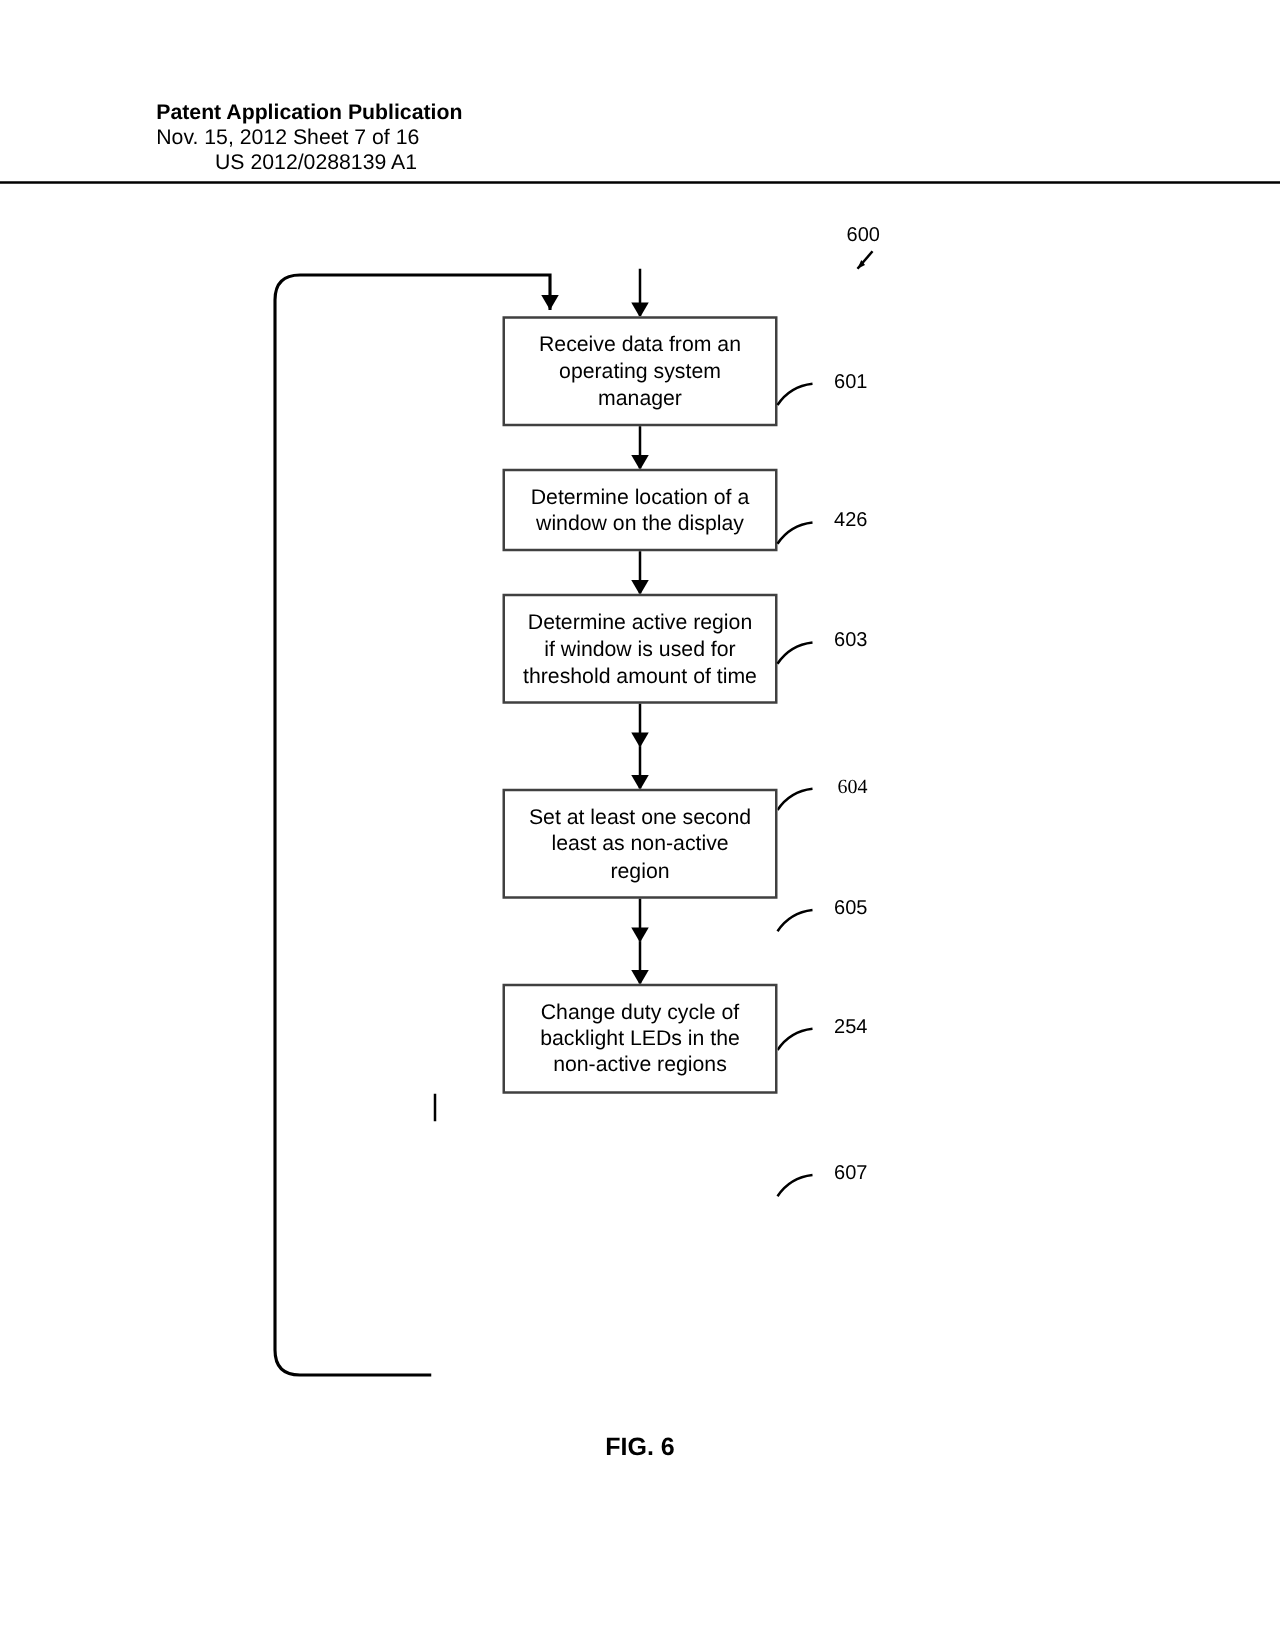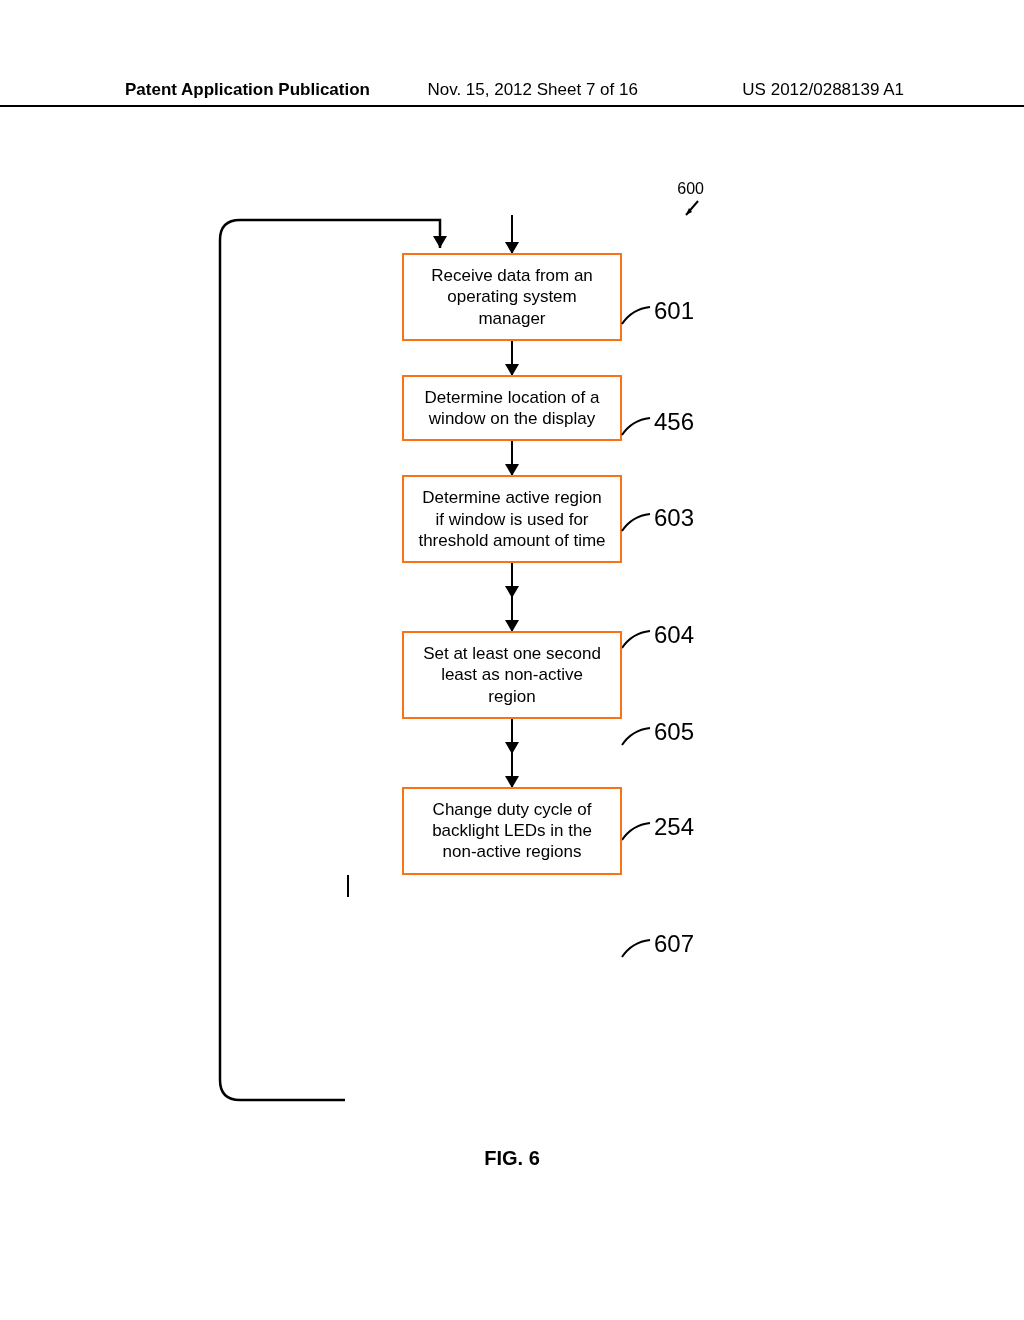--- a/index.html
+++ b/index.html
@@ -20,20 +20,21 @@
       left: 0;
       width: 100%;
       border-bottom: 2px solid black;
       padding-bottom: 5px;
     }
     .header-row {
       display: flex;
       justify-content: space-between;
       padding: 0 120px 0 125px;
       font-size: 17px;
+      flex-direction: column;
     }
     .header-left {
       font-weight: bold;
     }
     .header-center {
       font-weight: normal;
     }
     .header-right {
       font-weight: normal;
       margin-left: 47px;
@@ -60,21 +61,21 @@
     }
     .flow-container {
       position: absolute;
       top: 45px;
       left: 50%;
       transform: translateX(-50%);
       width: 520px;
     }
     .flow-box {
       width: 220px;
-      border: 2px solid #f97316;
+      border: 2px solid #404040;
       padding: 10px 12px;
       text-align: center;
       font-size: 17px;
       line-height: 1.25;
       background: white;
       position: relative;
       margin: 0 auto;
     }
     .connector {
       width: 2px;
@@ -89,21 +90,21 @@
       left: 50%;
       transform: translateX(-50%);
       width: 0;
       height: 0;
       border-left: 7px solid transparent;
       border-right: 7px solid transparent;
       border-top: 12px solid black;
     }
     .ref-label {
       position: absolute;
-      font-size: 24px;
+      font-size: 16px;
       font-weight: normal;
     }
     .ref-curve {
       position: absolute;
       width: 35px;
       height: 25px;
     }
     .loop-path {
       position: absolute;
     }
@@ -157,42 +158,42 @@
     <div class="connector" style="height:34px;">
       <div class="arrowhead"></div>
     </div>
 
     <div class="flow-box">
       <span>Determine location of a window on the display</span>
     </div>
     <svg class="ref-curve" style="top:200px; right:117px;" viewBox="0 0 35 25">
         <path d="M 2 20 Q 12 5 30 3" stroke="black" stroke-width="2" fill="none"></path>
       </svg>
-    <span class="ref-label" style="top:193px; right:78px;">456</span>
+    <span class="ref-label" style="top:193px; right:78px;">426</span>
 
     <div class="connector" style="height:34px;">
       <div class="arrowhead"></div>
     </div>
 
     <div class="flow-box">
       <span>Determine active region if window is used for threshold amount of time</span>
     </div>
     <svg class="ref-curve" style="top:296px; right:117px;" viewBox="0 0 35 25">
         <path d="M 2 20 Q 12 5 30 3" stroke="black" stroke-width="2" fill="none"></path>
       </svg>
     <span class="ref-label" style="top:289px; right:78px;">603</span>
 
     <div class="connector" style="height:34px;">
       <div class="arrowhead"></div>
     </div>
 
     <svg class="ref-curve" style="top:413px; right:117px;" viewBox="0 0 35 25">
         <path d="M 2 20 Q 12 5 30 3" stroke="black" stroke-width="2" fill="none"></path>
       </svg>
-    <span class="ref-label" style="top:406px; right:78px;">604</span>
+    <span class="ref-label" style="top:406px; right:78px;font-family:Liberation Serif, serif;">604</span>
 
     <div class="connector" style="height:34px;">
       <div class="arrowhead"></div>
     </div>
 
     <div class="flow-box">
       <span>Set at least one second least as non-active region</span>
     </div>
     <svg class="ref-curve" style="top:510px; right:117px;" viewBox="0 0 35 25">
         <path d="M 2 20 Q 12 5 30 3" stroke="black" stroke-width="2" fill="none"></path>

